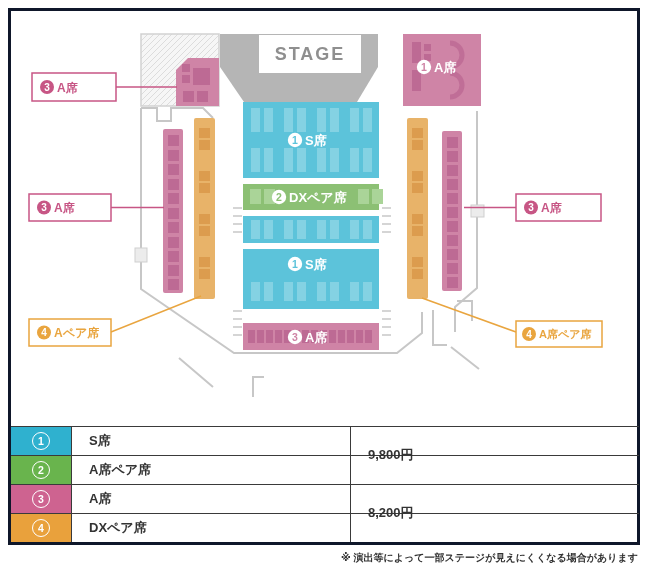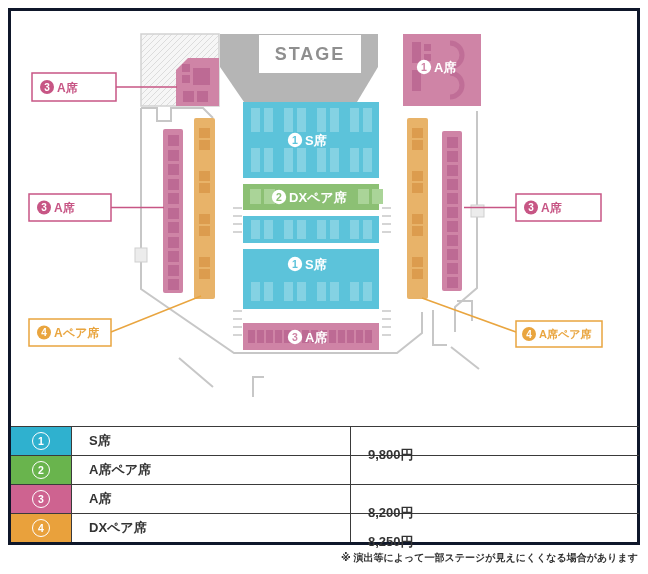--- a/index.html
+++ b/index.html
@@ -273,19 +273,18 @@
           <span class="ring">3</span>
         </div>
         <div class="lname">A席</div>
         <div class="lprice">8,200円</div>
       </div>
       <div class="lrow">
         <div class="lnum" style="background-color: rgb(233, 161, 60);">
           <span class="ring">4</span>
         </div>
         <div class="lname">DXペア席</div>
-        <div class="lprice">8,250円</div>
       </div>
     </div>
   </div>
 
   <div class="footnote">※ 演出等によって一部ステージが見えにくくなる場合があります</div>
 </div>
 
 </body></html>

